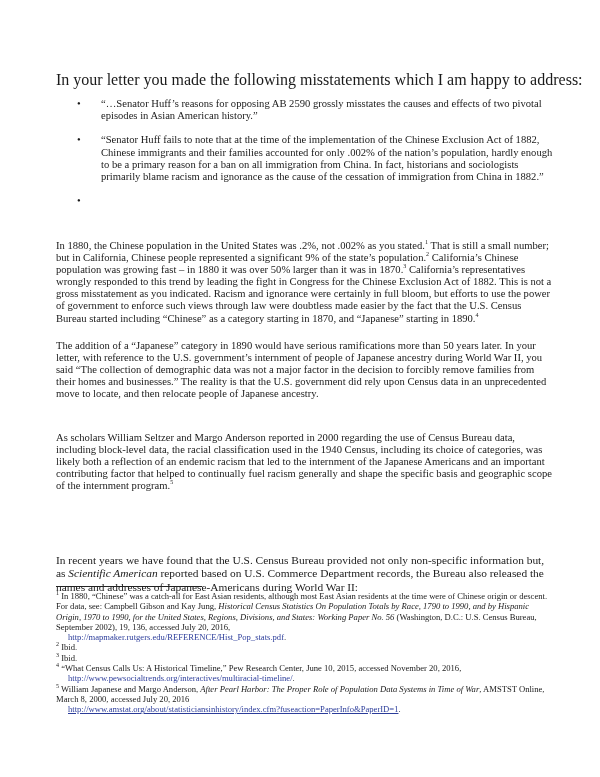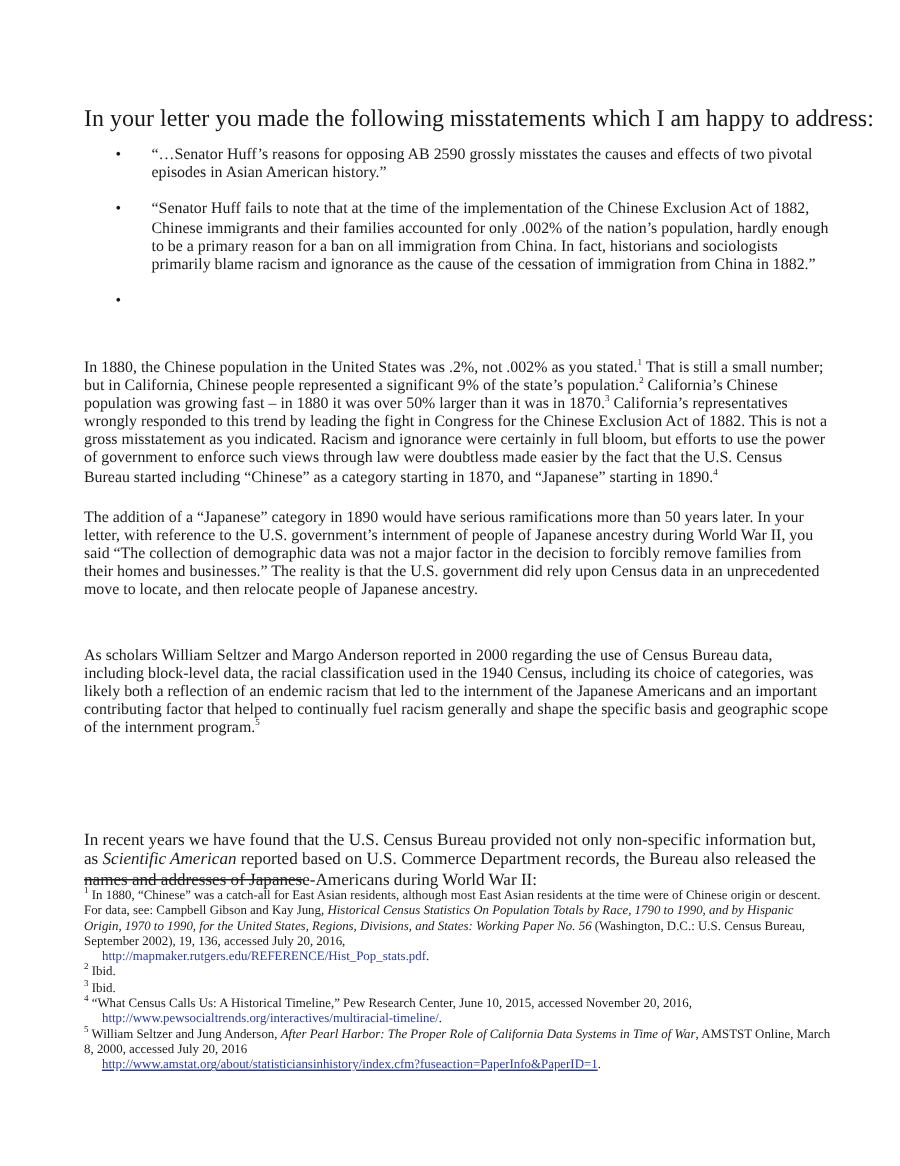--- a/index.html
+++ b/index.html
@@ -44,16 +44,16 @@
 
   <p class="para p4"><span>In recent years we have found that the U.S. Census Bureau provided not only non-specific information but, as </span><em>Scientific American</em><span> reported based on U.S. Commerce Department records, the Bureau also released the names and addresses of Japanese-Americans during World War II:</span></p>
 
   <div class="rule"></div>
 
   <div class="footnotes">
     <p class="fn"><sup>1</sup><span> In 1880, “Chinese” was a catch-all for East Asian residents, although most East Asian residents at the time were of Chinese origin or descent. For data, see: Campbell Gibson and Kay Jung, </span><em>Historical Census Statistics On Population Totals by Race, 1790 to 1990, and by Hispanic Origin, 1970 to 1990, for the United States, Regions, Divisions, and States: Working Paper No. 56</em><span> (Washington, D.C.: U.S. Census Bureau, September 2002), 19, 136, accessed July 20, 2016,</span><br><span class="link">http://mapmaker.rutgers.edu/REFERENCE/Hist_Pop_stats.pdf</span><span>.</span></p>
     <p class="fn"><sup>2</sup><span> Ibid.</span></p>
     <p class="fn"><sup>3</sup><span> Ibid.</span></p>
     <p class="fn"><sup>4</sup><span> “What Census Calls Us: A Historical Timeline,” Pew Research Center, June 10, 2015, accessed November 20, 2016,</span><br><span class="link">http://www.pewsocialtrends.org/interactives/multiracial-timeline/</span><span>.</span></p>
-    <p class="fn"><sup>5</sup><span> William Seltzer and Jung Anderson, </span><em>After Pearl Harbor: The Proper Role of California Data Systems in Time of War</em><span>, AMSTST Online, March 8, 2000, accessed July 20, 2016</span><br><span class="link ul">http://www.amstat.org/about/statisticiansinhistory/index.cfm?fuseaction=PaperInfo&amp;PaperID=1</span><span>.</span></p>
+    <p class="fn"><sup>5</sup><span> William Japanese and Margo Anderson, </span><em>After Pearl Harbor: The Proper Role of Population Data Systems in Time of War</em><span>, AMSTST Online, March 8, 2000, accessed July 20, 2016</span><br><span class="link ul">http://www.amstat.org/about/statisticiansinhistory/index.cfm?fuseaction=PaperInfo&amp;PaperID=1</span><span>.</span></p>
   </div>
 
 </div>
 
 </body></html>

